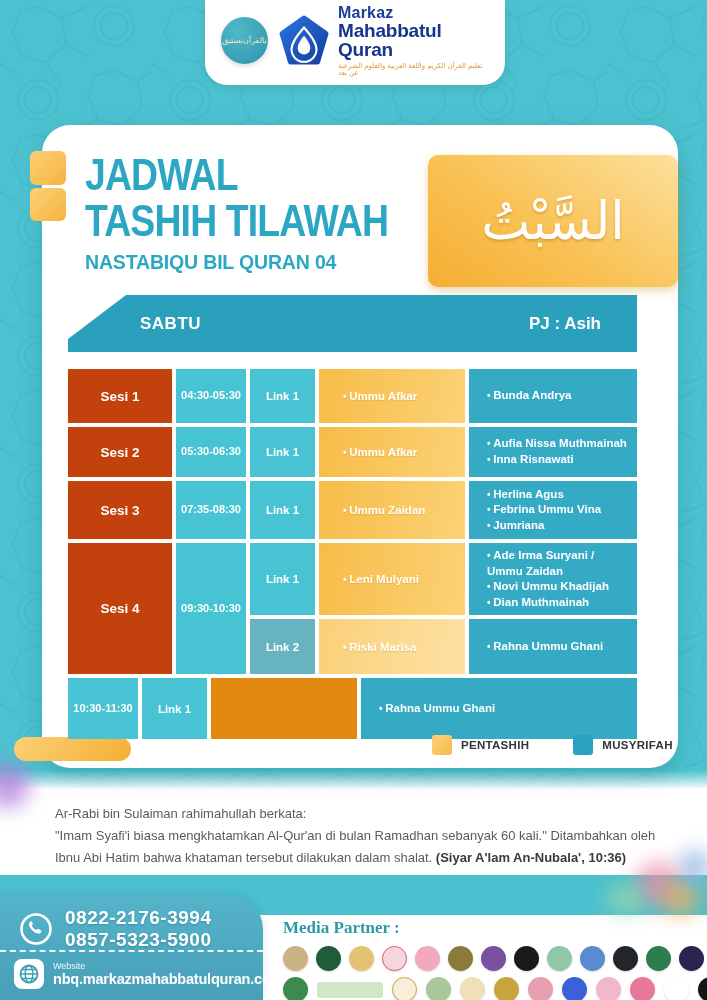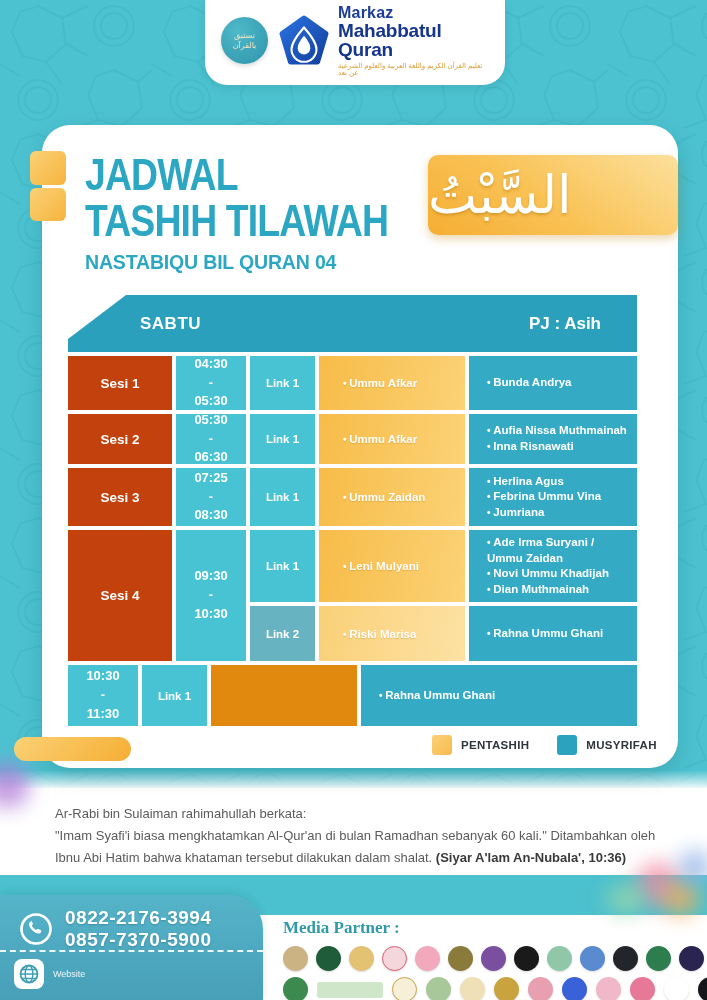--- a/index.html
+++ b/index.html
@@ -9,21 +9,21 @@
 
   
   .bg-pattern { position:absolute; inset:0; z-index:0; }
 
   
   .top-box { position:absolute; left:205px; top:0; width:300px; height:85px; background:#fff;
              border-radius:0 0 22px 22px; z-index:5; display:flex; align-items:center;
              padding:8px 12px 12px 16px; box-shadow:0 3px 10px rgba(0,60,70,.12); }
   .nbq-badge { width:47px; height:47px; border-radius:50%;
                background:radial-gradient(circle at 35% 30%, #4FB9C8, #2E93AC);
-               display:flex; flex-direction:column; align-items:center; justify-content:center;
+               display:flex; align-items:center; justify-content:center;
                color:#F6E6C3; font-size:8px; line-height:1.15; text-align:center; flex:none;
                box-shadow:0 2px 5px rgba(0,0,0,.15); }
   .pent-logo { width:52px; height:52px; margin-left:10px; flex:none; }
   .brand-text { margin-left:8px; line-height:1; }
   .brand-l1 { font-size:16px; color:#1C3D95; font-weight:600; letter-spacing:.2px; }
   .brand-l2 { font-size:19px; color:#16368D; font-weight:bold; letter-spacing:-.2px; }
   .brand-tag { font-size:7px; color:#DE9A33; margin-top:3px; direction:rtl; text-align:left; }
 
   
   .card { position:absolute; left:42px; top:125px; width:636px; height:643px; background:#fff;
@@ -35,57 +35,57 @@
   .ypill { position:absolute; left:14px; top:737px; width:117px; height:24px; border-radius:12px;
            background:linear-gradient(135deg,#FBD176,#F5AE33); z-index:3; }
 
   
   .title-wrap { position:absolute; left:85px; top:152px; z-index:4; color:#2BA7C3; }
   .t-big { font-size:45px; font-weight:bold; letter-spacing:-1px; line-height:1.02;
            display:block; transform:scaleX(.83); transform-origin:left; white-space:nowrap; }
   .t-sub { font-size:21px; font-weight:bold; letter-spacing:-.2px; margin-top:6px;
            display:block; transform:scaleX(.93); transform-origin:left; white-space:nowrap; }
 
-  .day-badge { position:absolute; left:428px; top:155px; width:250px; height:80px; z-index:4;
+  .day-badge { position:absolute; left:428px; top:155px; width:250px; height:132px; z-index:4;
                border-radius:10px; background:linear-gradient(215deg,#FCE09C 0%,#F9C255 55%,#F5AE33 100%);
-               display:flex; align-items:center; 
+               display:flex; align-items:center; justify-content:center;
                color:#fff; font-size:52px; font-family:"DejaVu Sans",sans-serif;
                text-shadow:0 2px 3px rgba(160,100,0,.35); box-shadow:0 4px 10px rgba(200,140,30,.35); }
 
   
   .schedule { position:absolute; left:68px; top:295px; width:569px; z-index:4;
               color:#fff; font-weight:bold; }
-  .thead { height:57px; background:#2AA0BD; position:relative; margin-bottom:4px; }
+  .thead { height:57px; background:#2AA0BD; position:relative; margin-bottom:17px; }
   .thead .cut { position:absolute; left:0; top:0; width:0; height:0;
                 border-top:44px solid #fff; border-right:58px solid transparent; }
   .thead .sabtu { position:absolute; left:72px; top:50%; transform:translateY(-50%); font-size:17px; letter-spacing:.5px; }
   .thead .pj { position:absolute; right:36px; top:50%; transform:translateY(-50%); font-size:17px; }
   .trow { display:flex; gap:4px; margin-bottom:4px; }
   .r1{height:54px} .r2{height:50px} .r3{height:58px} .r4{height:131px} .r5{height:61px}
   .c-session { flex:0 0 104px; background:#c2410c; display:flex; align-items:center;
                justify-content:center; font-size:13.5px; }
-  .c-time { flex:0 0 70px; background:#47C3D3; display:flex; flex-direction:column;
-            align-items:center; justify-content:center; font-size:13px; line-height:1.45; }
+  .c-time { flex:0 0 70px; background:#47C3D3; display:flex; flex-direction:row;
+            align-items:center; justify-content:center; font-size:11px; line-height:1.45; }
   .subs { flex:1; display:flex; flex-direction:column; gap:4px; }
   .sub { display:flex; gap:4px; flex:1; }
   .sub-a { flex:0 0 68px; }
   .c-link { flex:0 0 65px; background:#47C3D3; display:flex; align-items:center;
             justify-content:center; font-size:11.5px; }
   .c-link.alt { background:#68B3C1; }
   .c-pent { flex:0 0 146px; background:linear-gradient(100deg,#F7BC48,#FBD276);
             display:flex; flex-direction:column; justify-content:center; padding-left:24px;
             font-size:11.5px; text-shadow:0 1px 1px rgba(180,120,20,.3); }
   .c-pent.light { background:linear-gradient(100deg,#FAD078,#FDE2A4); }
   .c-pent.dark { background:#E1890E; }
   .c-mus { flex:1; background:#35AAC5; display:flex; flex-direction:column; justify-content:center;
            padding:5px 8px 5px 18px; font-size:11.5px; line-height:1.35; }
   .li::before { content:"•  "; font-size:10px; }
 
   
-  .legend { position:absolute; left:432px; top:735px; display:flex; gap:28px; z-index:4;
+  .legend { position:absolute; left:432px; top:735px; display:flex; gap:44px; z-index:4;
             align-items:center; }
   .leg-item { display:flex; align-items:center; gap:9px; font-size:11.5px; font-weight:bold; color:#30343B; letter-spacing:.3px; }
   .swatch { width:20px; height:20px; border-radius:3px; }
   .sw-orange { background:linear-gradient(135deg,#FBD176,#F6BC4E); }
   .sw-teal { background:#2BA3BF; }
 
   
   .bottom-white { position:absolute; left:0; top:788px; width:707px; height:212px; background:#fff; z-index:1; }
   .fade-top { position:absolute; left:0; top:770px; width:707px; height:20px; z-index:1;
               background:linear-gradient(to bottom, rgba(255,255,255,0), #fff); }
@@ -226,21 +226,21 @@
           <div class="li">Aufia Nissa Muthmainah</div>
           <div class="li">Inna Risnawati</div>
         </div>
       </div>
     </div>
   </div>
 
   <div class="trow r3">
     <div class="c-session">Sesi 3</div>
     <div class="c-time">
-      <span>07:25</span>
+      <span>07:35</span>
       <span>-</span>
       <span>08:30</span>
     </div>
     <div class="subs">
       <div class="sub">
         <div class="c-link">Link 1</div>
         <div class="c-pent">
           <div class="li">Ummu Zaidan</div>
         </div>
         <div class="c-mus">
@@ -327,34 +327,35 @@
 </div>
 
 <div class="contact">
   <div class="wa-row">
     <svg width="36" height="36" viewBox="0 0 36 36">
       <circle cx="18" cy="18" r="14.5" fill="none" stroke="#fff" stroke-width="2.6"></circle>
       <path fill="#fff" d="M13.2 10.8c-.9 0-2.2.7-2.2 2.5 0 3.8 5.6 9.3 9.6 9.3 1.8 0 2.7-1.5 2.7-2.4 0-.5-.3-.9-.8-1.1l-2.3-1.1c-.4-.2-.9-.1-1.2.2l-.8.8c-1.7-.7-3.8-2.7-4.5-4.5l.9-.9c.3-.3.4-.8.2-1.2l-1.1-2.1c-.2-.4-.7-.5-1.1-.5z"></path>
     </svg>
     <div class="phones">
       <div>0822-2176-3994</div>
-      <div>0857-7370-5900</div>
+      <div>0857-5323-5900</div>
     </div>
   </div>
   <div class="dash"></div>
   <div class="web-row">
     <div class="globe-box">
       <svg width="22" height="22" viewBox="0 0 22 22">
         <circle cx="11" cy="11" r="8.5" fill="none" stroke="#3E9FB5" stroke-width="1.8"></circle>
         <ellipse cx="11" cy="11" rx="3.8" ry="8.5" fill="none" stroke="#3E9FB5" stroke-width="1.4"></ellipse>
         <path d="M2.5 11 h17 M4 6.5 h14 M4 15.5 h14" stroke="#3E9FB5" stroke-width="1.4" fill="none"></path>
       </svg>
     </div>
     <div>
       <div class="web-label">Website</div>
+      <div class="web-url">nbq.markazmahabbatulquran.com</div>
     </div>
   </div>
 </div>
 
 <div class="media">
   <div class="media-label">Media Partner :</div>
   <div class="logo-row">
     <span class="plogo" style="background:#CBB383"></span>
     <span class="plogo" style="background:#1E5C3A"></span>
     <span class="plogo" style="background:#E3C273"></span>

